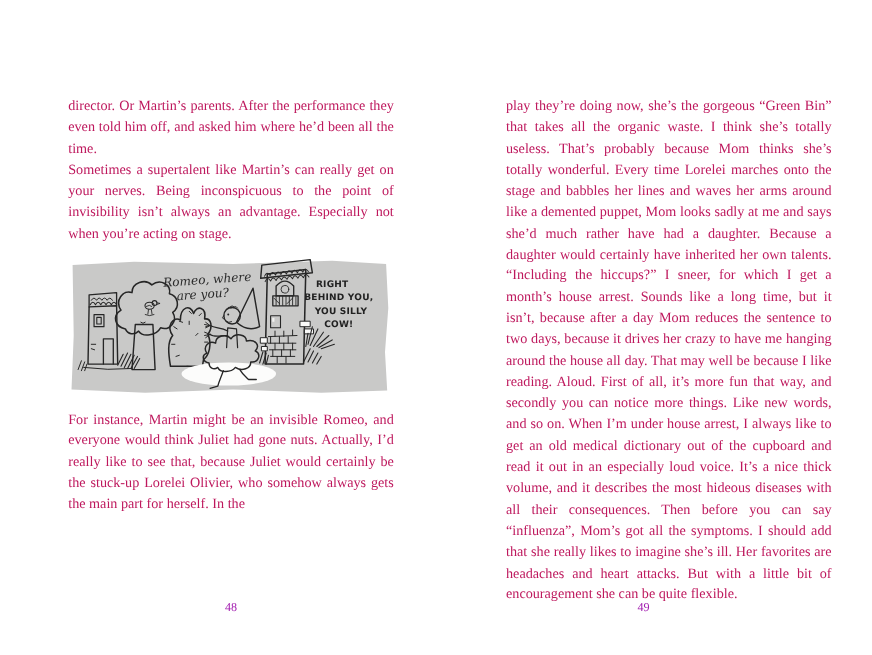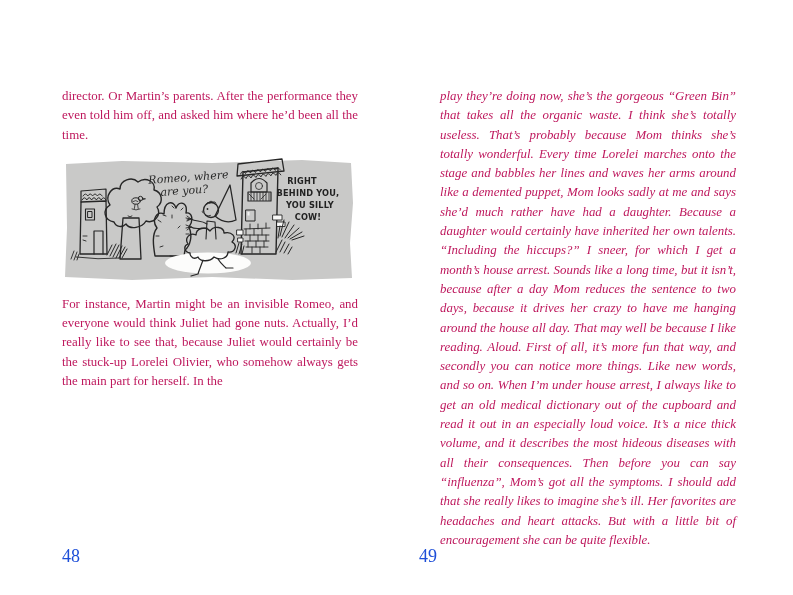--- a/index.html
+++ b/index.html
@@ -16,44 +16,46 @@
     width: 296px;
     color: #be185d;
     font-size: 12.9px;
     line-height: 19.3px;
     text-align: justify;
     hyphens: auto;
     margin-top: 31px;
   }
   .page p { margin: 0; padding: 0; }
   .page-left  { left: 62px; }
-  .page-right { left: 440px; font-style: italic; }
+  .page-right { left: 460px; }
   figure.illus {
     margin: 13px 0 11px 0;
     width: 292px;
     line-height: 0;
   }
   .pagenum {
     position: absolute;
     top: 546px;
     width: 296px;
-    font-size: 18px;
-    color: #1d4ed8;
+    text-align: center;
+    font-size: 11px;
+    color: #a21caf;
   }
   .pagenum-left  { left: 62px; }
-  .pagenum-right { left: 419px; }
+  .pagenum-right { left: 437px; }
   svg .ink { stroke: #262626; fill: none; stroke-linecap: round; stroke-linejoin: round; }
 </style>
 </head>
 <body>
 
 <main>
 
   <section class="page page-left">
     <p>director. Or Martin’s parents. After the performance they even told him off, and asked him where he’d been all the time.</p>
+    <p>Sometimes a supertalent like Martin’s can really get on your nerves. Being inconspicuous to the point of invisibility isn’t always an advantage. Especially not when you’re acting on stage.</p>
 
     <figure class="illus">
       <svg width="292" height="126" viewBox="0 0 292 126">
 
         <path d="M4,6 L60,3 L150,5 L240,2 L289,5 L291,45 L288,85 L290,120 L230,122 L150,119 L70,122 L3,119 L5,70 Z" fill="#c9c9c8"></path>
 
         <g class="ink" stroke-width="0.9">
           <path d="M14,99 q22,3 44,1"></path>
           <path d="M108,98 q14,2 28,0"></path>
           <path d="M9,101 l3,-8 M12,102 l3,-8 M15,102 l2,-6"></path>

